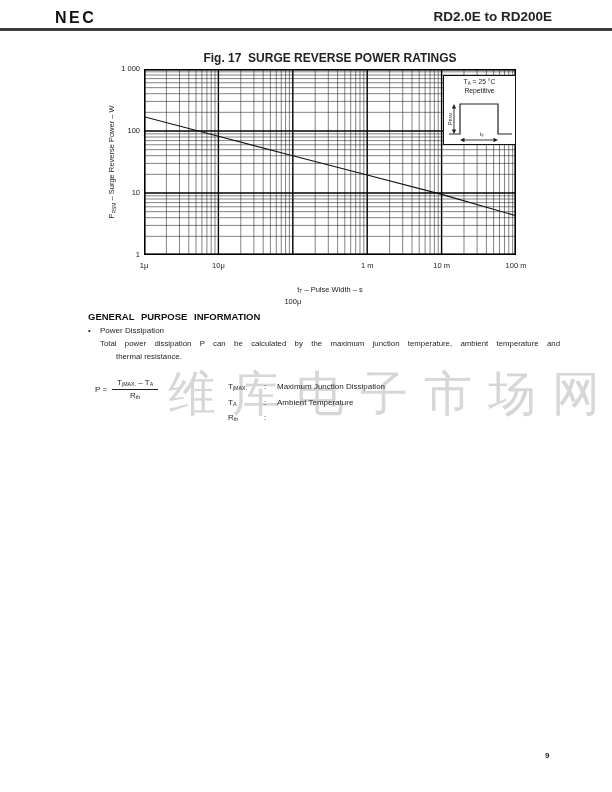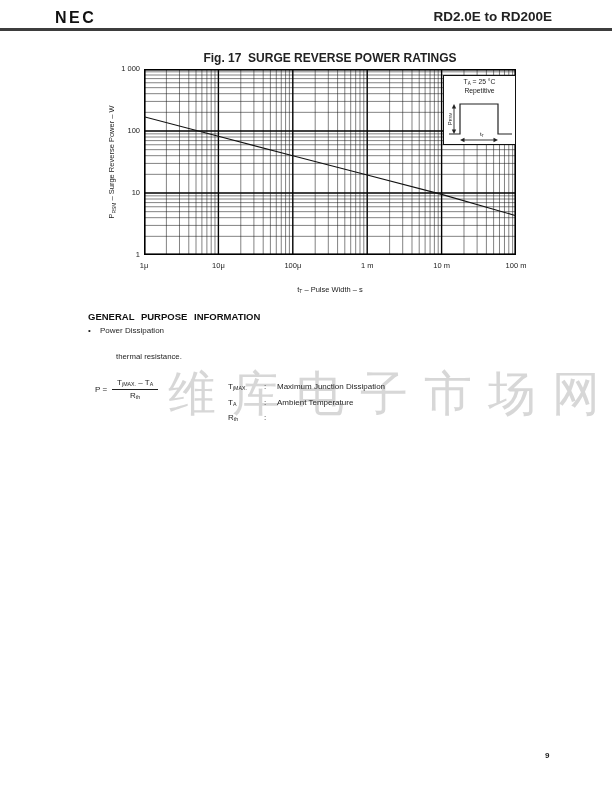--- a/index.html
+++ b/index.html
@@ -167,34 +167,35 @@
         <path d="M10 38 l-2.2 -4.5 h4.4 Z" fill="#222"></path>
         <line x1="19" y1="44" x2="51" y2="44" stroke="#222" stroke-width="0.9"></line>
         <path d="M16 44 l4.5 -2.2 v4.4 Z" fill="#222"></path>
         <path d="M54 44 l-4.5 -2.2 v4.4 Z" fill="#222"></path>
       </svg>
       <div class="pulse-h-label"><span>P</span><sub>RSM</sub></div>
       <div class="pulse-w-label"><span>t</span><sub>T</sub></div>
     </div>
   <div class="xtick" style="left: -20px;">1μ</div>
       <div class="xtick" style="left: 54.4px;">10μ</div>
-      <div class="xtick" style="left: 128.8px;">100μ</div>
+      <div class="xtick" style="left: 128.8px; margin-top: 36px;">100μ</div>
       <div class="xtick" style="left: 203.2px;">1 m</div>
       <div class="xtick" style="left: 277.6px;">10 m</div>
       <div class="xtick" style="left: 352px;">100 m</div>
       <div class="ytick" style="top: -5px;">1 000</div>
       <div class="ytick" style="top: 57px;">100</div>
       <div class="ytick" style="top: 119px;">10</div>
       <div class="ytick" style="top: 181px;">1</div>
     </div>
 
   <div class="ylabel"><span>P</span><sub>RSM</sub><span> – Surge Reverse Power – W</span></div>
 
   <div class="sec-head">GENERAL PURPOSE INFORMATION</div>
   <div class="bullet-row"><span class="bullet-dot">•</span><span>Power Dissipation</span></div>
+  <div class="body-l1">Total power dissipation P can be calculated by the maximum junction temperature, ambient temperature and</div>
   <div class="body-l2">thermal resistance.</div>
 
   <div class="formula">
     <span class="lhs"><span>P</span> <span>=</span></span>
     <span class="frac">
       <span class="num"><span>T</span><sub>jMAX.</sub><span> – T</span><sub>A</sub></span>
       <span class="den"><span>R</span><sub>th</sub></span>
     </span>
   </div>
 

